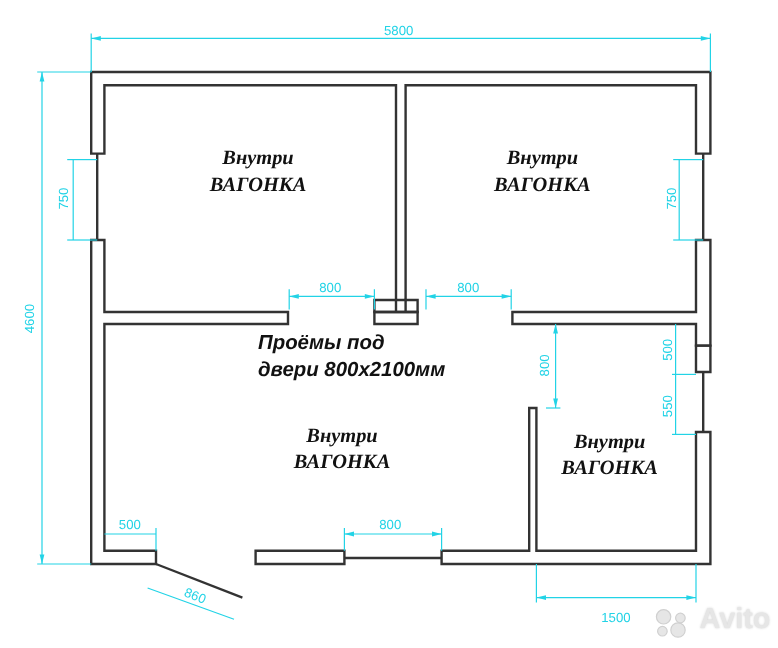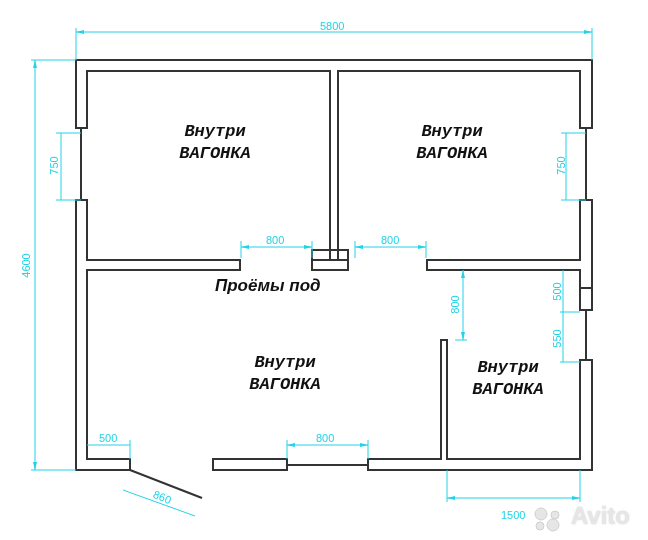--- a/index.html
+++ b/index.html
@@ -1,18 +1,18 @@
 <!DOCTYPE html>
 <html><head>
 <meta charset="utf-8">
 <style>
   html, body { margin:0; padding:0; background:#ffffff; }
   body { width:648px; height:540px; position:relative; overflow:hidden; font-family:"Liberation Sans", sans-serif; }
   svg { position:absolute; left:0; top:0; }
-  .room-label { position:absolute; font-family:Liberation Mono, monospace; font-weight:bold; font-style:italic; font-size:17px; color:#111; text-align:center; line-height:22px; white-space:nowrap; }
+  .room-label { position:absolute; font-family:Liberation Serif, serif; font-weight:bold; font-style:italic; font-size:17px; color:#111; text-align:center; line-height:22px; white-space:nowrap; }
   .room-label span { display:block; }
   .note { position:absolute; font-family:"Liberation Sans", sans-serif; font-weight:bold; font-style:italic; font-size:17px; color:#111; text-align:left; line-height:22px; white-space:nowrap; }
   .dim { position:absolute; font-family:"Liberation Sans", sans-serif; font-size:11px; color:#22d3e6; white-space:nowrap; line-height:11px; }
   .dim.v { transform:rotate(-90deg); transform-origin:center center; }
   .watermark { position:absolute; right:10px; bottom:10px; font-family:"Liberation Sans", sans-serif; font-size:24px; font-weight:bold; color:#e6e6e6; letter-spacing:0px; text-shadow:0 0 2px #cfcfcf; }
   .wm-dots { position:absolute; left:-40px; top:4px; width:36px; height:26px; }
 </style>
 </head>
 <body>
 
@@ -119,37 +119,38 @@
   <span>Внутри</span>
   <span>ВАГОНКА</span>
 </div>
 <div class="room-label" style="left:448px; top:357px; width:120px;">
   <span>Внутри</span>
   <span>ВАГОНКА</span>
 </div>
 
 <div class="note" style="left:215px; top:275px; width:220px;">
   <span style="display:block">Проёмы под</span>
+  <span style="display:block">двери 800х2100мм</span>
 </div>
 
 <div class="dim" style="left:320px; top:21px;">5800</div>
 <div class="dim v" style="left:14px; top:260px;">4600</div>
 <div class="dim v" style="left:45px; top:160px;">750</div>
 <div class="dim v" style="left:552px; top:160px;">750</div>
 <div class="dim" style="left:266px; top:235px;">800</div>
 <div class="dim" style="left:381px; top:235px;">800</div>
 <div class="dim v" style="left:446px; top:299px;">800</div>
 <div class="dim v" style="left:548px; top:286px;">500</div>
 <div class="dim v" style="left:548px; top:333px;">550</div>
 <div class="dim" style="left:99px; top:433px;">500</div>
 <div class="dim" style="left:153px; top:492px; transform:rotate(22deg);">860</div>
 <div class="dim" style="left:316px; top:433px;">800</div>
 <div class="dim" style="left:501px; top:510px;">1500</div>
 
-<div class="watermark" style="right:18px; bottom:10px;">
+<div class="watermark" style="right:6px; bottom:10px;">
   <svg class="wm-dots" viewBox="0 0 36 26" width="36" height="26">
     <circle cx="10" cy="8" r="6" fill="#e6e6e6" stroke="#d0d0d0" stroke-width="1"></circle>
     <circle cx="24" cy="9" r="4" fill="#e6e6e6" stroke="#d0d0d0" stroke-width="1"></circle>
     <circle cx="9" cy="20" r="4" fill="#e6e6e6" stroke="#d0d0d0" stroke-width="1"></circle>
     <circle cx="22" cy="19" r="6" fill="#e6e6e6" stroke="#d0d0d0" stroke-width="1"></circle>
   </svg>
   <span>Avito</span>
 </div>
 
 </body></html>

